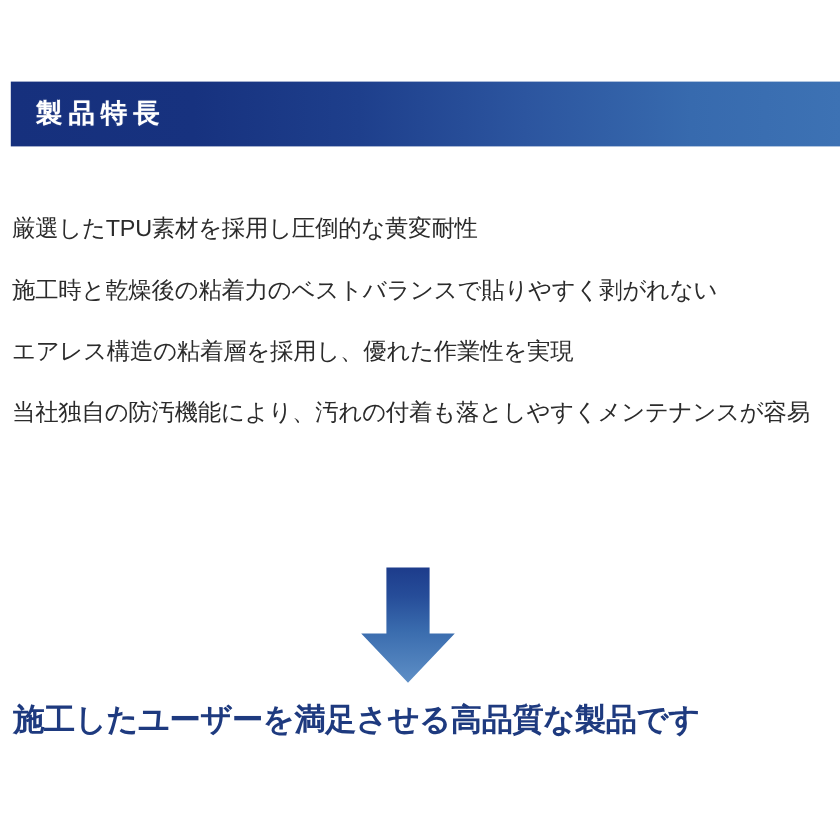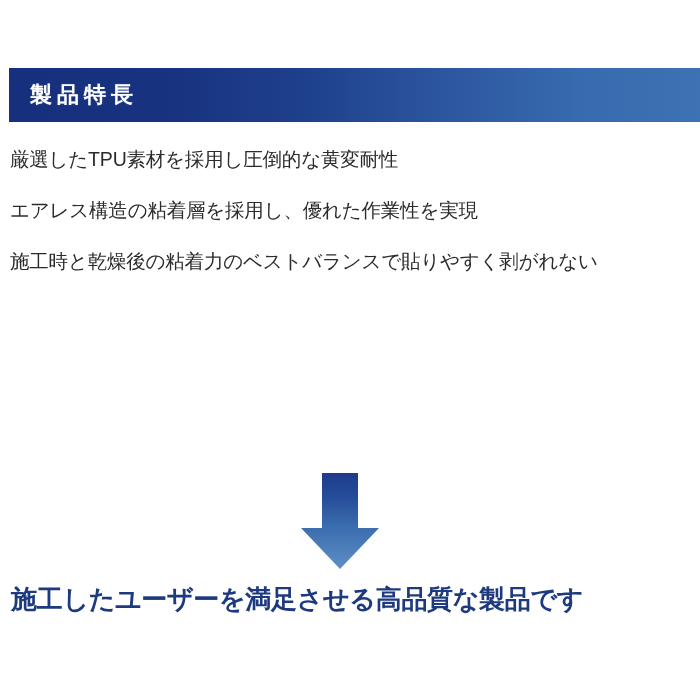--- a/index.html
+++ b/index.html
@@ -56,21 +56,21 @@
     left: 10px;
     top: 150px;
     width: 690px;
   }
   .feature-item {
     font-size: 19.5px;
     color: #2b2b2b;
     line-height: 1;
     height: 51px;
     display: flex;
-    align-items: flex-start;
+    align-items: flex-end;
     white-space: nowrap;
     letter-spacing: -0.2px;
   }
 
   
   .arrow-wrap {
     position: absolute;
     left: 300px;
     top: 472px;
     width: 80px;
@@ -103,24 +103,27 @@
 
   <div class="section-header">
     <div class="section-header-title">製品特長</div>
   </div>
 
   <div class="feature-list">
     <div class="feature-item">
       <span>厳選したTPU素材を採用し圧倒的な黄変耐性</span>
     </div>
     <div class="feature-item">
+      <span>施工時と乾燥後の粘着力のベストバランスで貼りやすく剥がれない</span>
+    </div>
+    <div class="feature-item">
       <span>エアレス構造の粘着層を採用し、優れた作業性を実現</span>
     </div>
     <div class="feature-item">
-      <span>施工時と乾燥後の粘着力のベストバランスで貼りやすく剥がれない</span>
+      <span>当社独自の防汚機能により、汚れの付着も落としやすくメンテナンスが容易</span>
     </div>
   </div>
 
   <div class="arrow-wrap">
     <svg viewBox="0 0 80 98" xmlns="http://www.w3.org/2000/svg" aria-hidden="true">
       <defs>
         <linearGradient id="arrowGrad" x1="0" y1="0" x2="0" y2="1">
           <stop offset="0%" stop-color="#1d3c8b"></stop>
           <stop offset="25%" stop-color="#264d99"></stop>
           <stop offset="55%" stop-color="#3a6cae"></stop>

